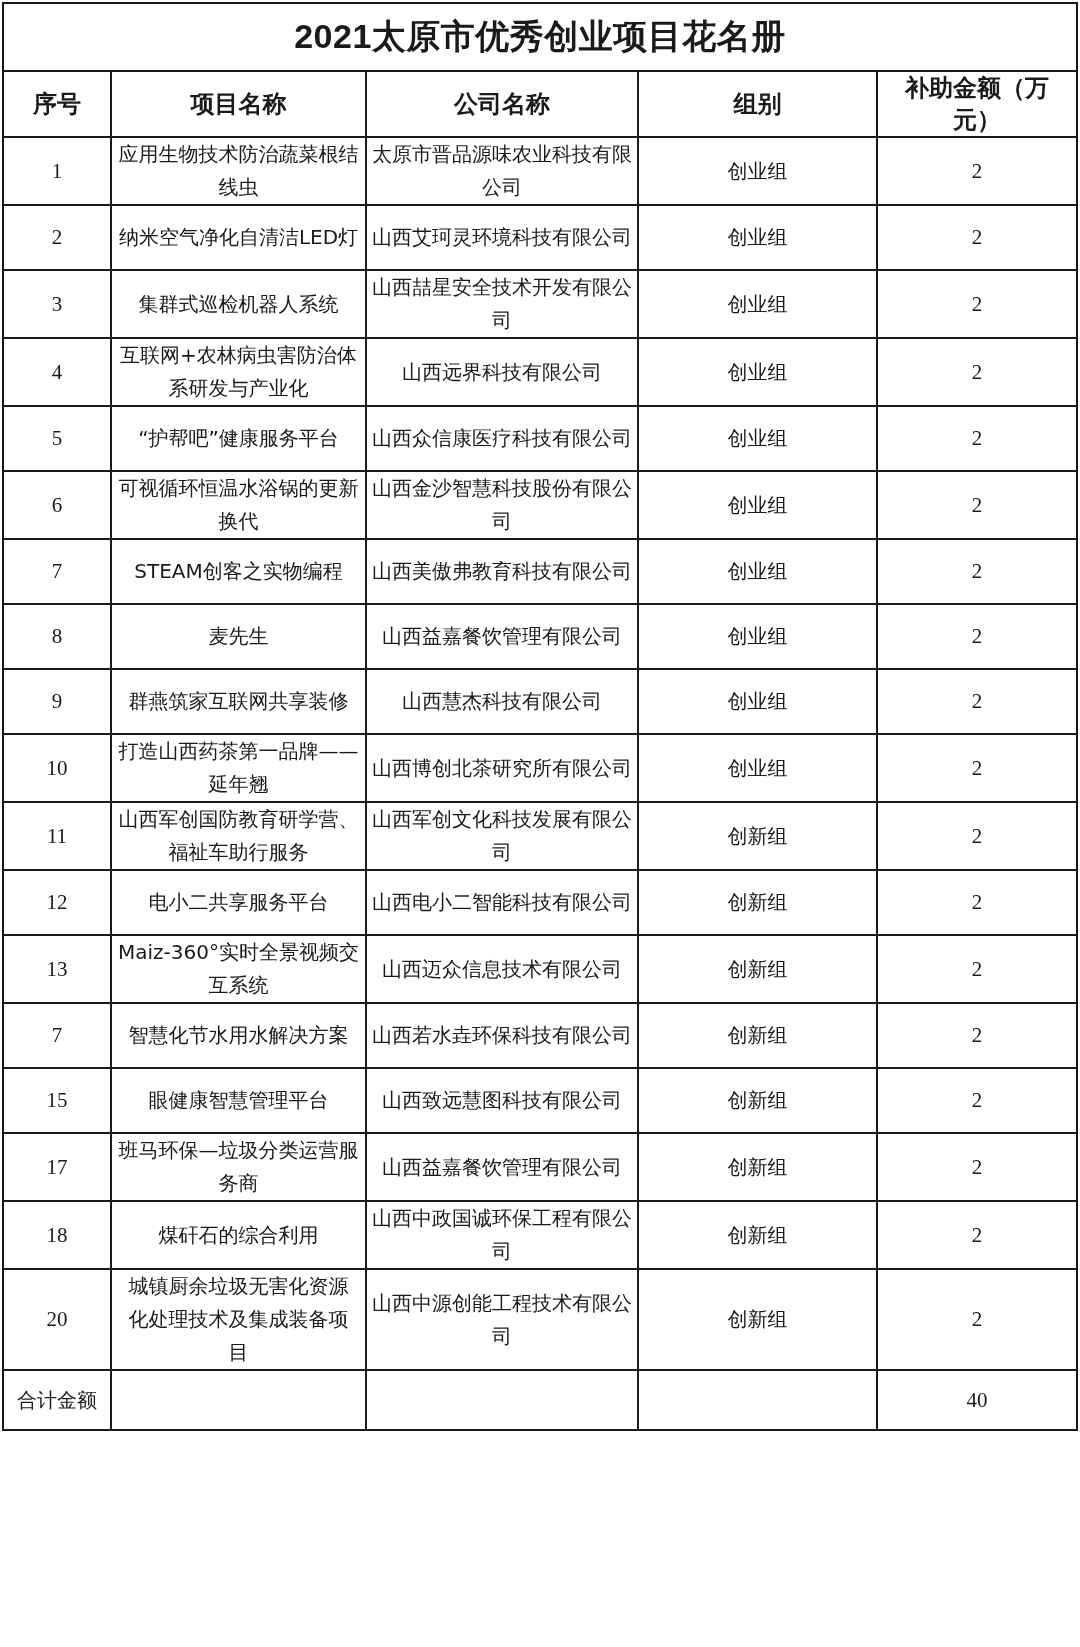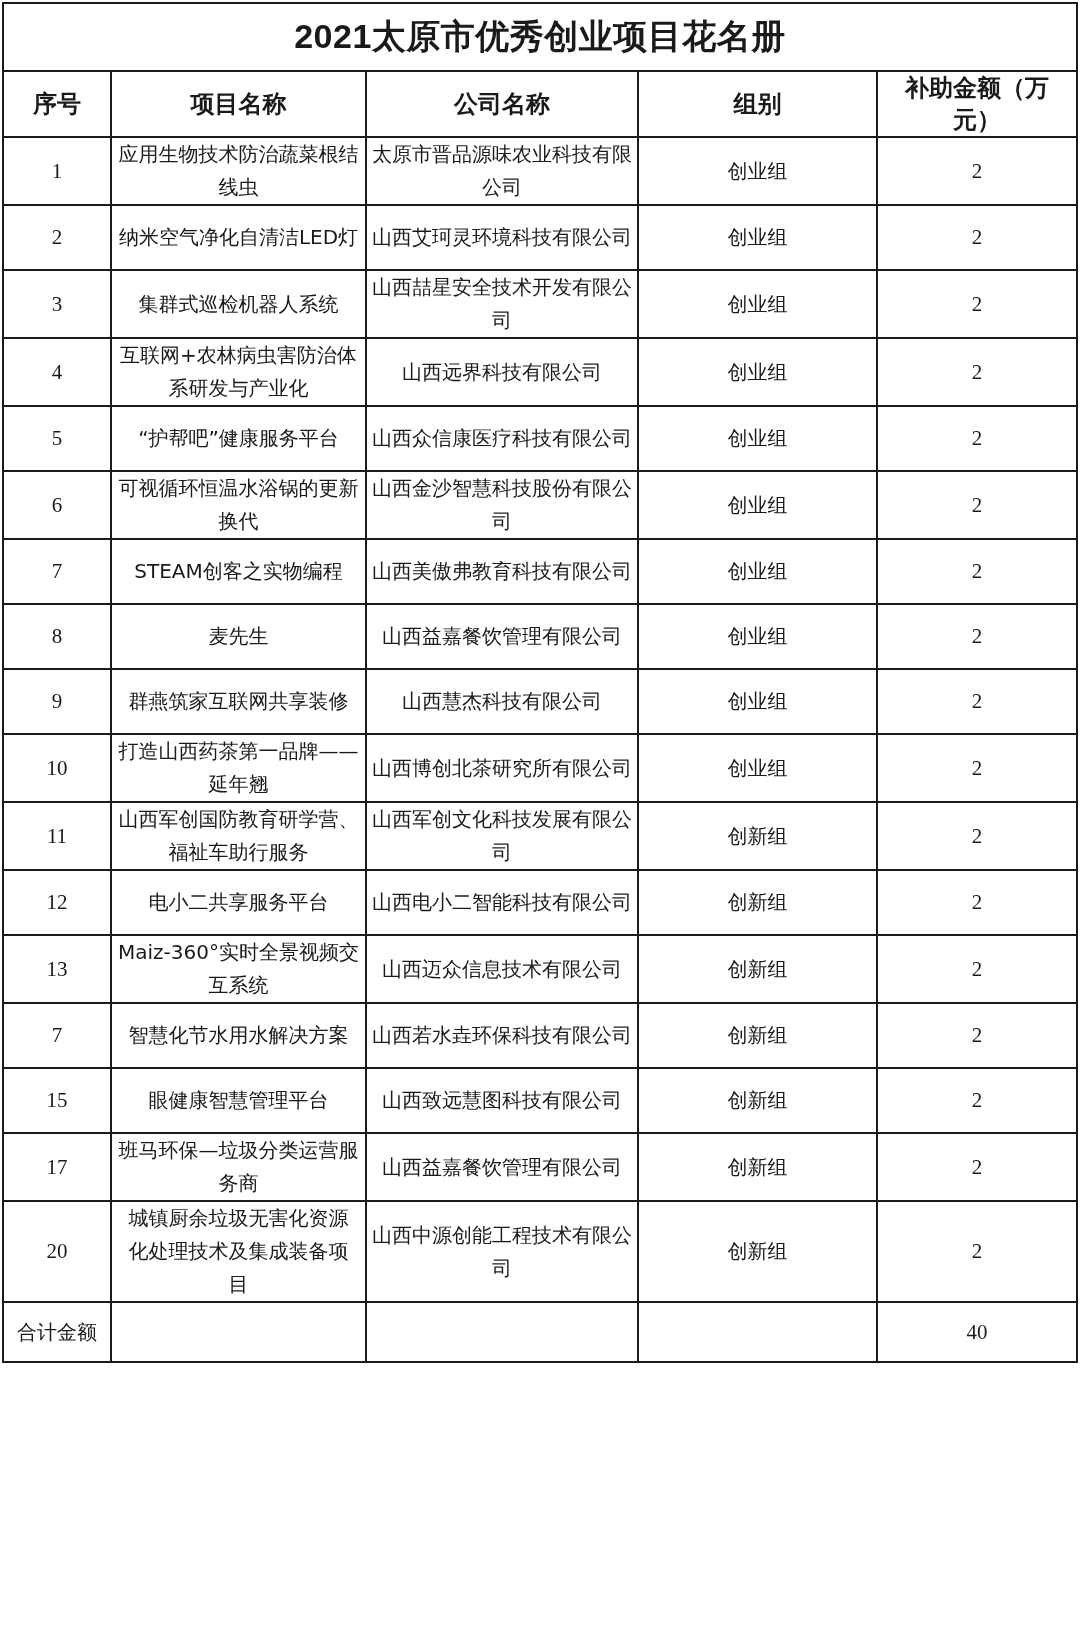--- a/index.html
+++ b/index.html
@@ -181,20 +181,27 @@
         <td class="txt">创新组</td>
         <td class="num">2</td>
       </tr>
       <tr class="data-row">
         <td class="num">17</td>
         <td class="txt">班马环保—垃圾分类运营服务商</td>
         <td class="txt">山西益嘉餐饮管理有限公司</td>
         <td class="txt">创新组</td>
         <td class="num">2</td>
       </tr>
+      <tr class="data-row">
+        <td class="num">18</td>
+        <td class="txt">煤矸石的综合利用</td>
+        <td class="txt">山西中政国诚环保工程有限公司</td>
+        <td class="txt">创新组</td>
+        <td class="num">2</td>
+      </tr>
       <tr class="data-row tall">
         <td class="num">20</td>
         <td class="txt tight">城镇厨余垃圾无害化资源化处理技术及集成装备项目</td>
         <td class="txt">山西中源创能工程技术有限公司</td>
         <td class="txt">创新组</td>
         <td class="num">2</td>
       </tr>
     </tbody>
   <tbody>
       <tr class="total-row">

